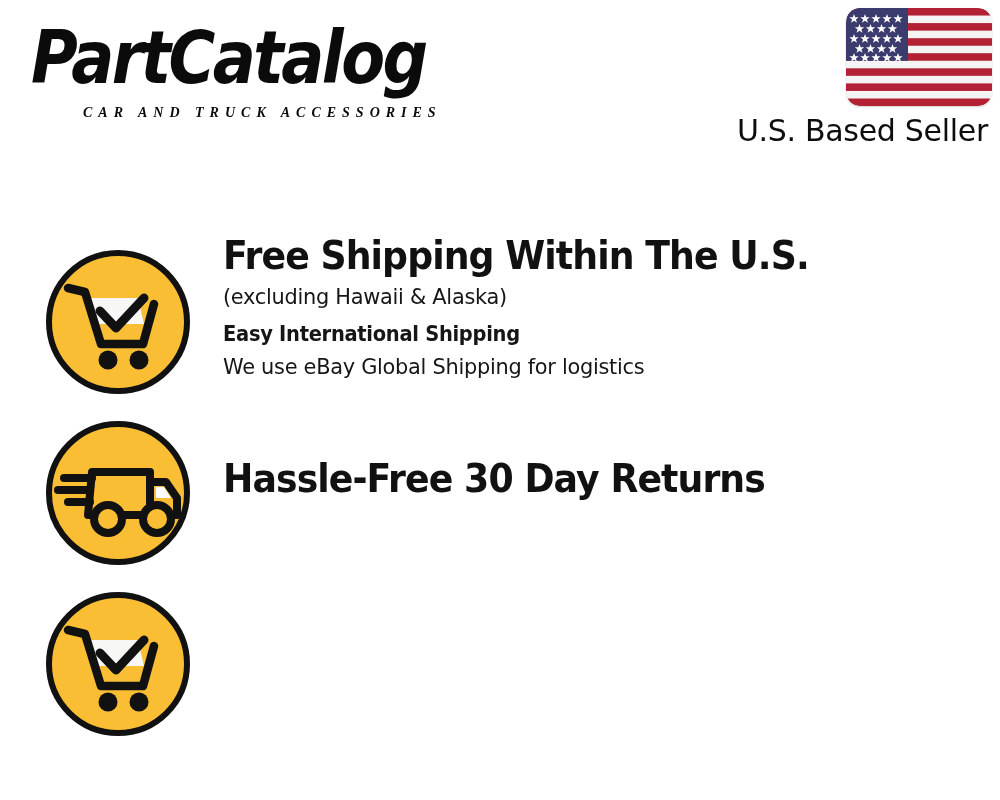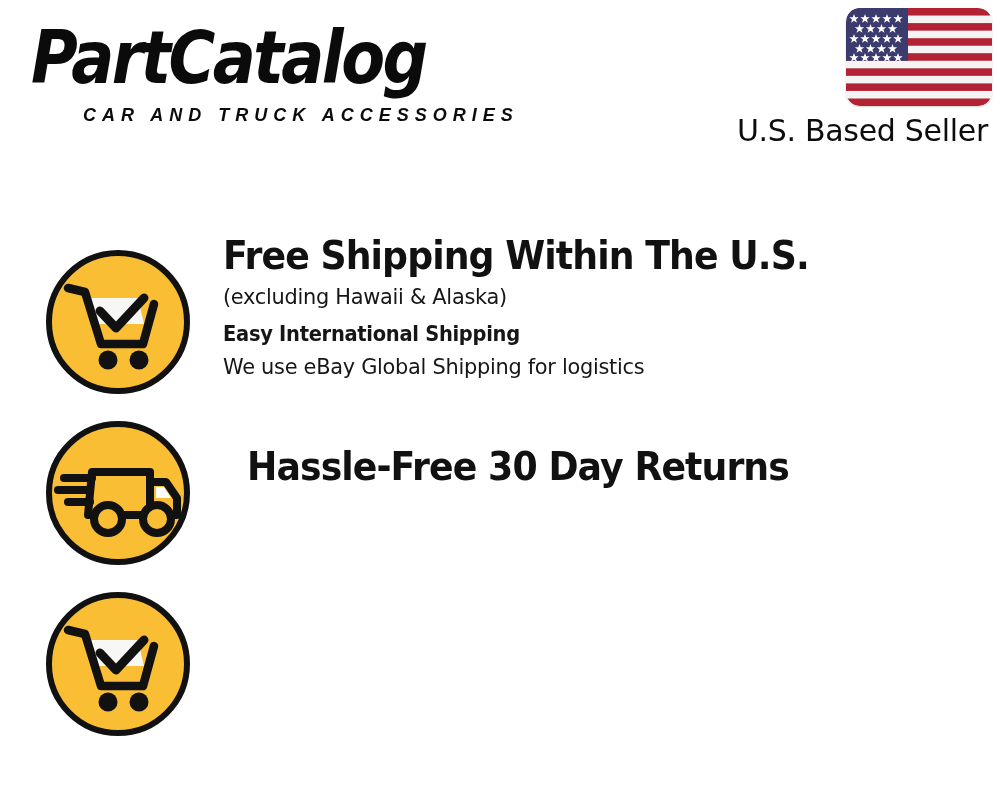--- a/index.html
+++ b/index.html
@@ -41,24 +41,24 @@
     line-height: 72px;
     color: #0b0b0b;
     transform: scaleY(1.18) scaleX(1.03);
     transform-origin: left top;
     white-space: nowrap;
   }
   #brand-tagline {
     position: absolute;
     left: 52px;
     top: 88px;
-    font-family: Liberation Sans, sans-serif;
+    font-family: Liberation Serif, serif;
     font-weight: 700;
     font-style: italic;
-    font-size: 18px;
+    font-size: 14px;
     letter-spacing: 6.0px;
     color: #0b0b0b;
     white-space: nowrap;
     transform: scaleY(1.05);
     transform-origin: left top;
   }
 
   #seller-badge {
     position: absolute;
     right: 8px;
@@ -107,21 +107,21 @@
     height: 148px;
   }
   .feature-icon svg { display: block; width: 148px; height: 148px; }
 
   .feature-text {
     position: absolute;
     left: 223px;
     width: 740px;
   }
   .row-1 .feature-text { top: 0px; }
-  .row-2 .feature-text { top: 40px; margin-left: 24px; }
+  .row-2 .feature-text { top: 52px; }
   .row-3 .feature-text { top: 36px; }
 
   .headline {
     font-family: "DejaVu Sans", sans-serif;
     font-weight: 700;
     font-size: 39px;
     line-height: 48px;
     letter-spacing: -1.0px;
     color: #111111;
     white-space: nowrap;

